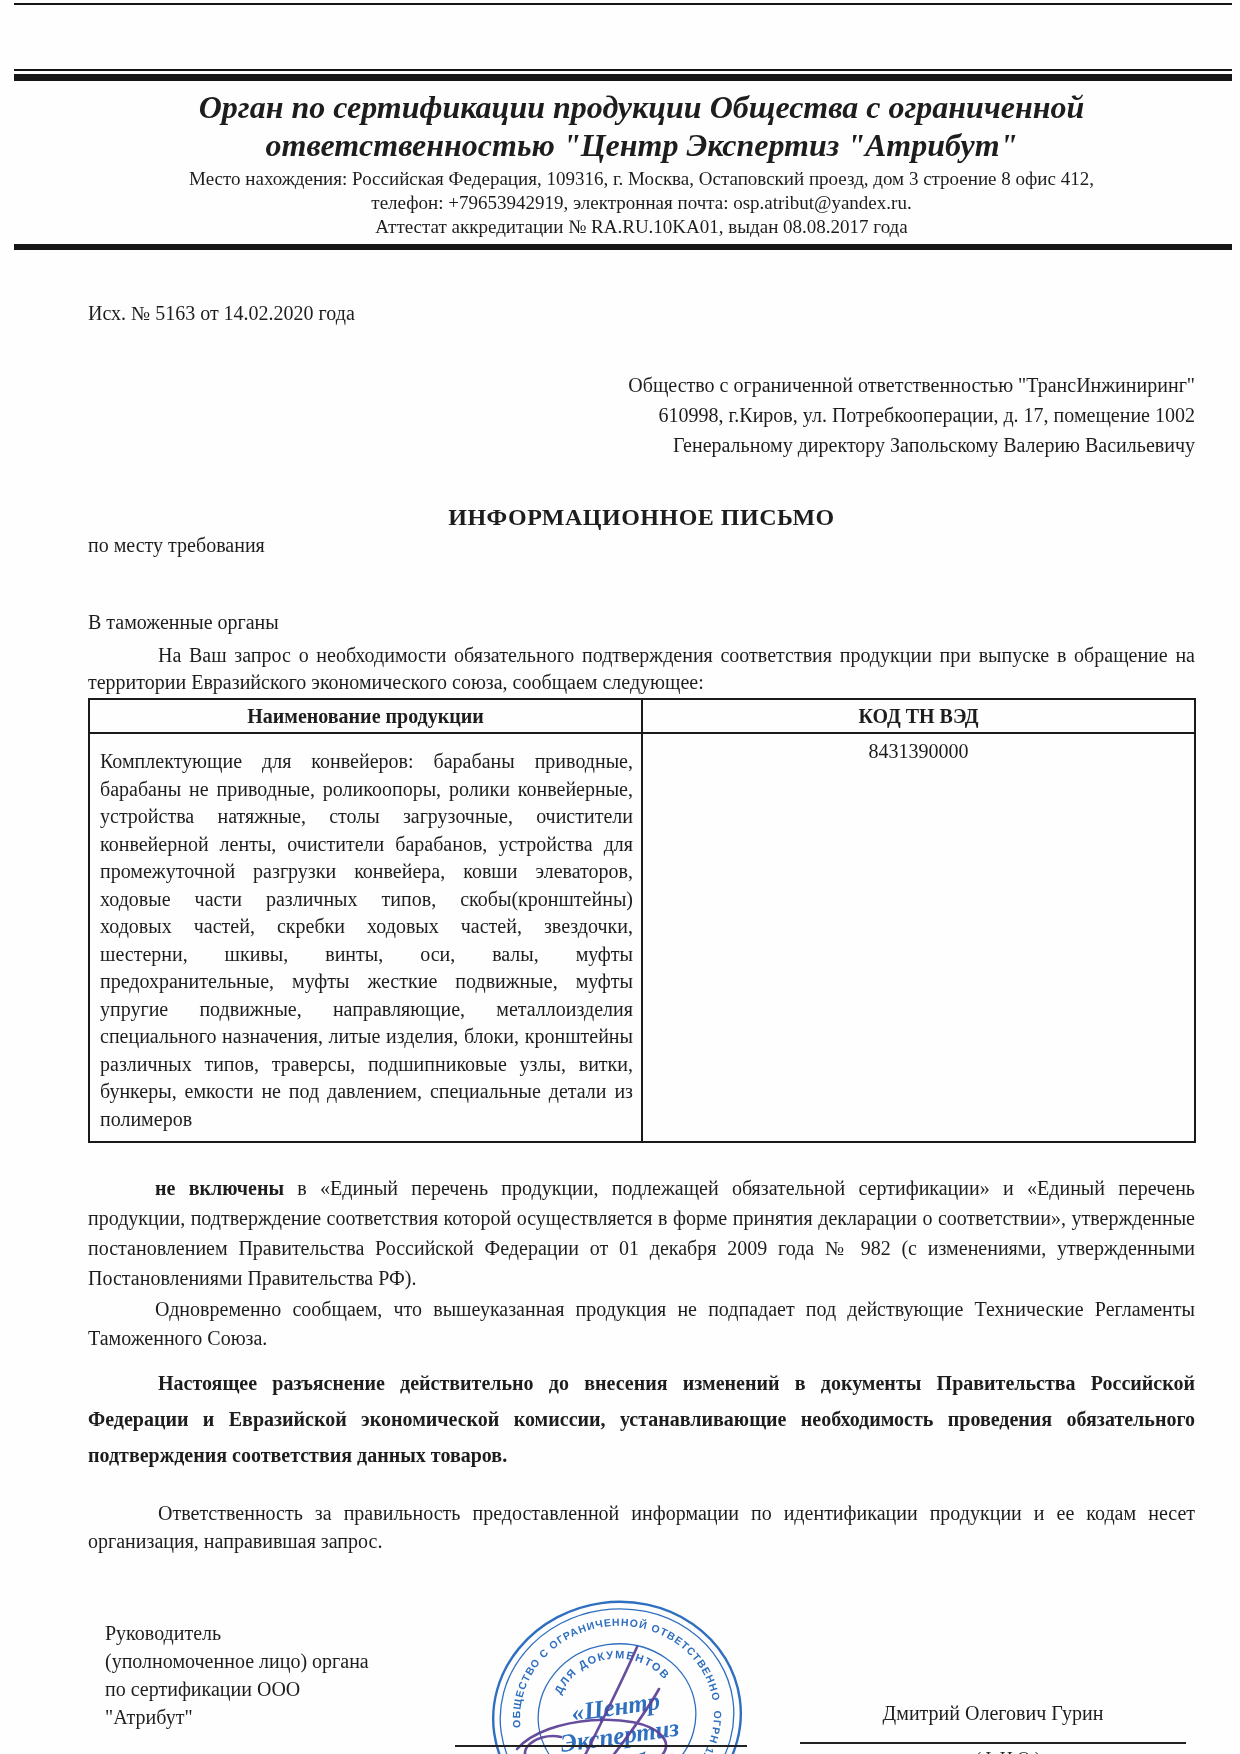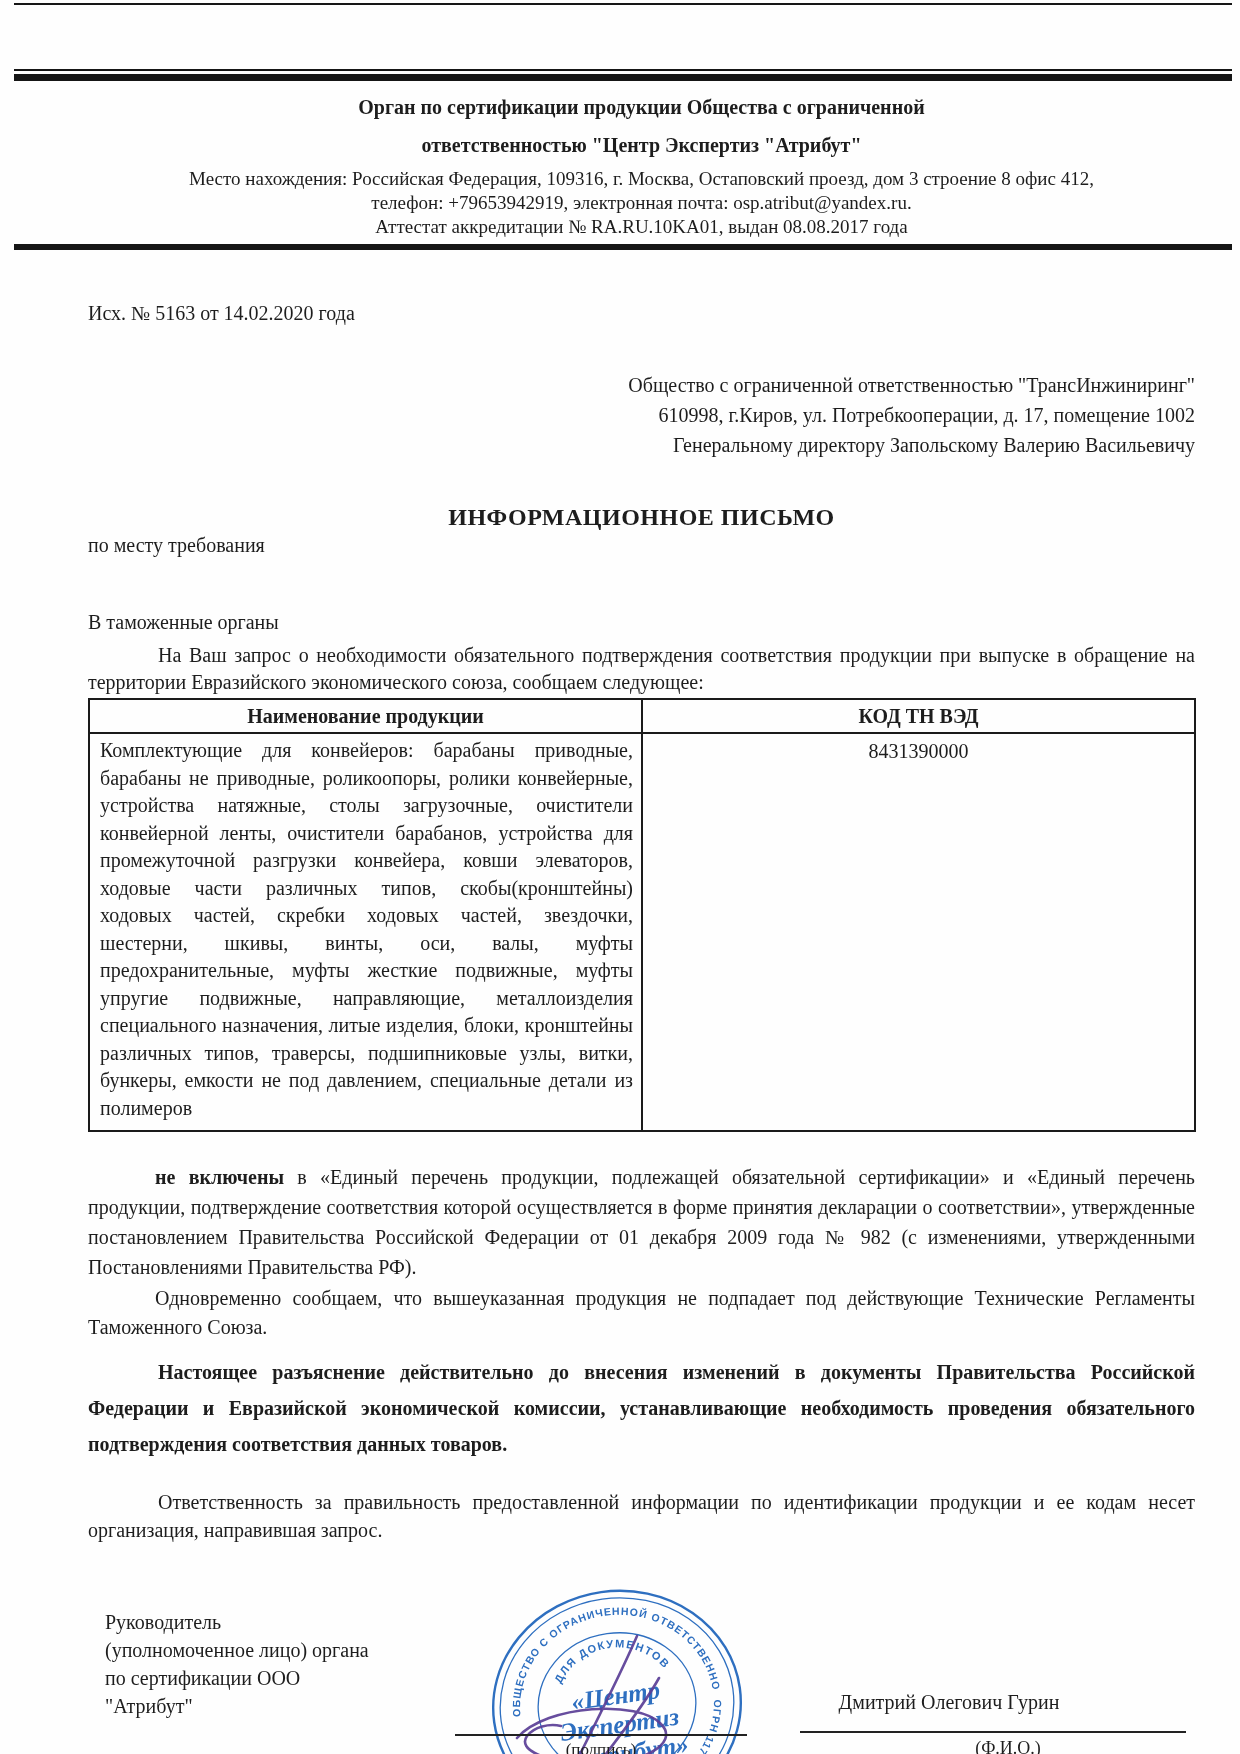--- a/index.html
+++ b/index.html
@@ -18,22 +18,23 @@
 
   .rule { background: #161616; }
   .rule-thin-top  { height: 2px; margin: 3px 8px 0 14px; }
   .rule-thin-2    { height: 2px; margin: 64px 8px 0 14px; }
   .rule-thick-1   { height: 7px; margin: 3px 8px 0 14px; }
   .rule-thick-2   { height: 6px; margin: 5px 8px 0 14px; }
 
   .letterhead { text-align: center; }
   .lh-title {
     font-weight: bold;
-    font-size: 20px;
+    font-size: 32px;
     line-height: 38px;
+    font-style: italic;
   }
   .lh-title-1 { margin-top: 7px; }
   .lh-detail { font-size: 19px; line-height: 24px; }
   .lh-detail-first { margin-top: 3px; }
 
   .ref-line {
     margin-top: 50px;
     font-size: 20px;
     line-height: 26px;
   }
@@ -77,21 +78,21 @@
   th.col-name-h, th.col-code-h {
     font-weight: bold;
     text-align: center;
     padding: 2px 8px;
     line-height: 28px;
   }
   td.col-name {
     width: 912px;
     text-align: justify;
     vertical-align: top;
-    padding: 3px 8px 8px 10px;
+    padding: 14px 8px 8px 10px;
     line-height: 27.5px;
   }
   td.col-code {
     width: 196px;
     text-align: center;
     vertical-align: top;
     padding-top: 4px;
     line-height: 27px;
   }
 
@@ -124,21 +125,21 @@
   }
   .sig-caption-left {
     position: absolute;
     left: 367px; top: 156px;
     width: 292px;
     text-align: center;
     font-size: 17px;
   }
   .sig-name-right {
     position: absolute;
-    left: 668px; top: 104px;
+    left: 712px; top: 104px;
     width: 386px;
     text-align: center;
     line-height: 28px;
   }
   .sig-line-right {
     position: absolute;
     left: 712px; top: 147px;
     width: 386px;
     border-top: 2px solid #222;
   }

